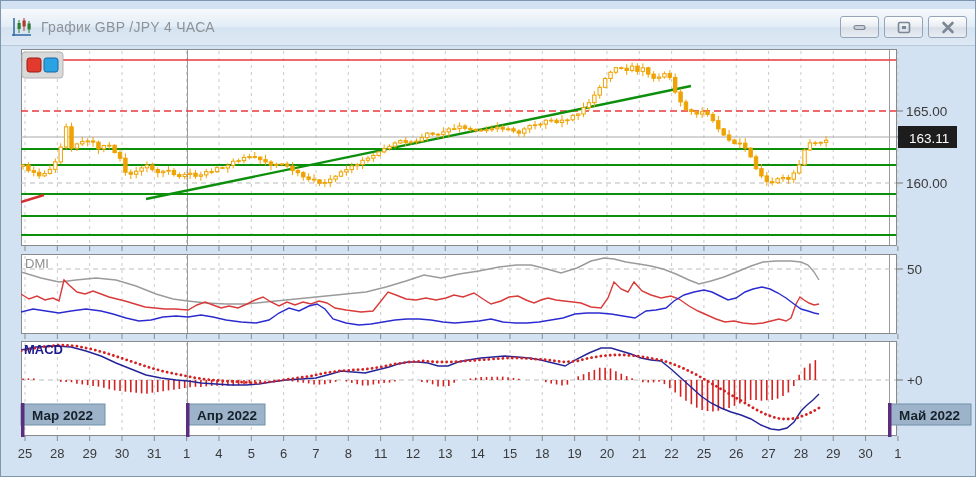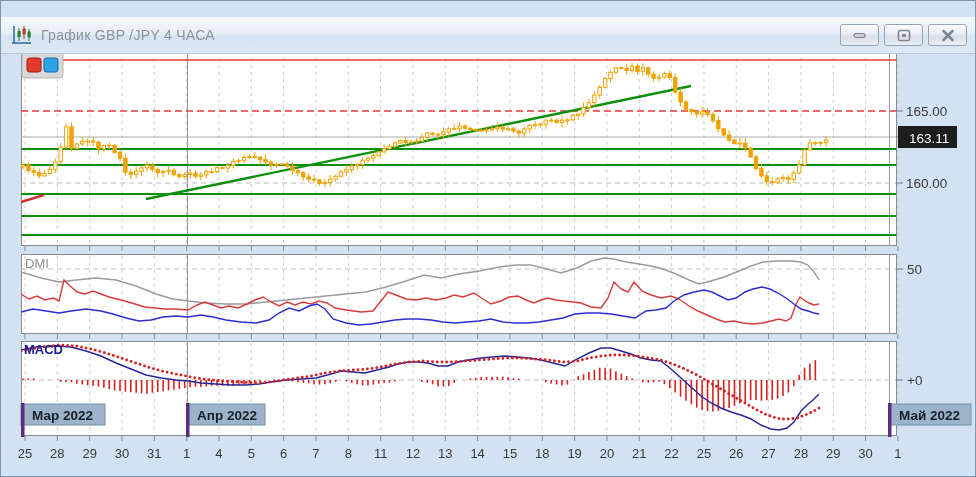--- a/index.html
+++ b/index.html
@@ -1,17 +1,17 @@
 <!DOCTYPE html>
 <html><head>
 <meta charset="utf-8">
 <style>
   html,body{margin:0;padding:0;background:#b8cfe4;font-family:"Liberation Sans",sans-serif;}
   #window{position:relative;width:976px;height:477px;background:#d3e2f2;border:1px solid #7f97ae;box-sizing:border-box;overflow:hidden;}
-  #titlebar{position:absolute;left:0;top:16px;width:100%;height:37px;
+  #titlebar{position:absolute;left:0;top:8px;width:100%;height:37px;
     background:linear-gradient(#f6f9fc,#e3edf6 48%,#d5e3f1 52%,#dde9f4);
     border-bottom:1px solid #b9c9da;display:flex;align-items:center;box-sizing:border-box;text-align:right;}
   #title-icon{margin:0 8px 0 10px;display:flex;align-items:center;}
   #title-text{color:#8d9299;font-size:14px;letter-spacing:.3px;}
   #win-buttons{position:absolute;right:8px;top:7px;display:flex;gap:5px;}
   .winbtn{width:39px;height:22px;border:1px solid #95a4b8;border-radius:3px;
     background:linear-gradient(#fefefe,#eaeef3 45%,#d9dfe8 55%,#e8edf3);
     display:flex;align-items:center;justify-content:center;padding:0;cursor:pointer;}
   #chart-svg{position:absolute;left:0;top:0;}
   svg text{font-family:"Liberation Sans",sans-serif;}

